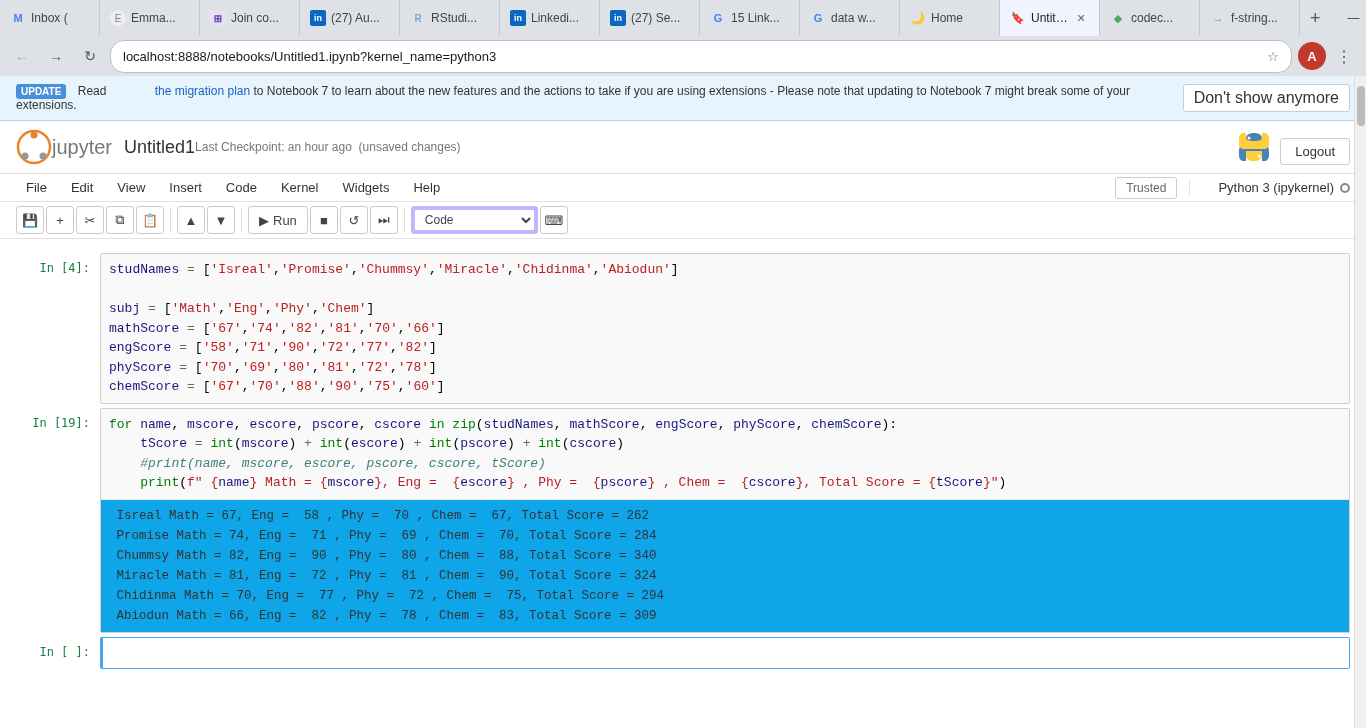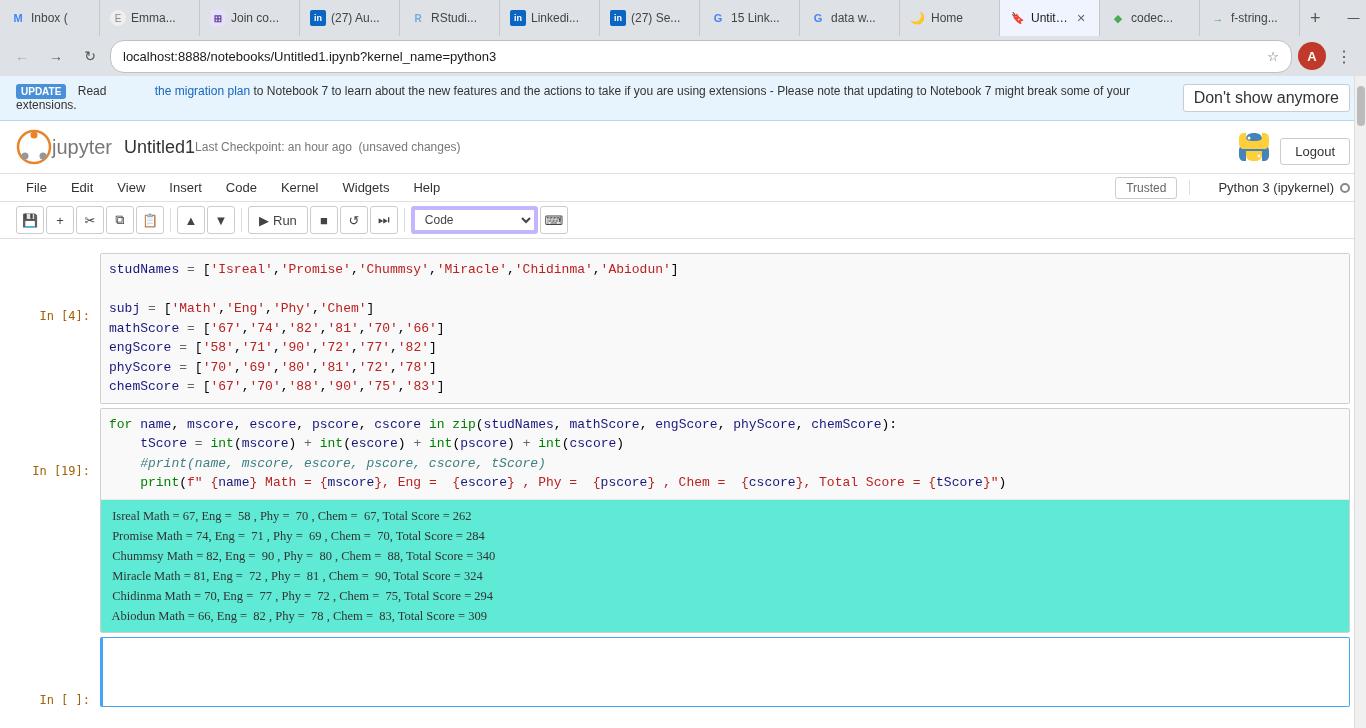--- a/index.html
+++ b/index.html
@@ -61,24 +61,24 @@
     .toolbar-sep { width: 1px; height: 24px; background: #ddd; margin: 0 4px; }
     .run-btn { display: flex; align-items: center; gap: 4px; padding: 0 10px; height: 28px; border: 1px solid #ccc; border-radius: 3px; background: white; cursor: pointer; font-size: 13px; color: #444; }
     .cell-type-select { height: 28px; border: 4px solid #c4b5fd; border-radius: 3px; padding: 0 6px; font-size: 12px; color: #444; background: white; cursor: pointer; }
     .keyboard-btn { width: 28px; height: 28px; display: flex; align-items: center; justify-content: center; border: 1px solid #ccc; border-radius: 3px; background: white; cursor: pointer; font-size: 13px; color: #444; }
 
     
     .cells-area { padding: 10px 0; background: white; position: relative; }
 
     
     .cell { display: flex; margin: 4px 0; position: relative; padding-right: 16px; }
-    .cell-label { width: 100px; text-align: right; padding-right: 10px; padding-top: 8px; font-size: 12px; color: #a16207; font-family: monospace; flex-shrink: 0; margin-top: 48px; }
+    .cell-label { width: 100px; text-align: right; padding-right: 10px; padding-top: 8px; font-size: 12px; color: #15803d; font-family: monospace; flex-shrink: 0; }
     .cell-content { flex: 1; border: 1px solid #cfcfcf; border-radius: 2px; background: #f9f9f9; overflow: hidden; }
     .cell-input { background: #f9f9f9; padding: 6px 8px; font-family: 'Courier New', Courier, monospace; font-size: 13px; line-height: 1.5; }
-    .cell-output { background: #5eead4; padding: 6px 8px 6px 8px; font-family: Liberation Serif, serif; font-size: 12.5px; line-height: 1.6; color: #333; border-top: 1px solid #e8e8e8; }
+    .cell-output { background: #0ea5e9; padding: 6px 8px 6px 8px; font-family: Liberation Mono, monospace; font-size: 12.5px; line-height: 1.6; color: #333; border-top: 1px solid #e8e8e8; }
 
     
     .kw { color: #008000; font-weight: normal; } 
     .var { color: #19177c; text-align: center; } 
     .str { color: #ba2121; } 
     .cm { color: #408080; font-style: italic; } 
     .op { color: #666666; } 
 
     .code-line { display: block; white-space: pre; }
 
@@ -255,21 +255,21 @@
       <div class="cell">
         <div class="cell-label">In [4]:</div>
         <div class="cell-content">
           <div class="cell-input">
 <span class="code-line"><span class="var">studNames</span> <span class="op">=</span> [<span class="str">'Isreal'</span>,<span class="str">'Promise'</span>,<span class="str">'Chummsy'</span>,<span class="str">'Miracle'</span>,<span class="str">'Chidinma'</span>,<span class="str">'Abiodun'</span>]</span>
 <span class="code-line"> </span>
 <span class="code-line"><span class="var">subj</span> <span class="op">=</span> [<span class="str">'Math'</span>,<span class="str">'Eng'</span>,<span class="str">'Phy'</span>,<span class="str">'Chem'</span>]</span>
 <span class="code-line"><span class="var">mathScore</span> <span class="op">=</span> [<span class="str">'67'</span>,<span class="str">'74'</span>,<span class="str">'82'</span>,<span class="str">'81'</span>,<span class="str">'70'</span>,<span class="str">'66'</span>]</span>
 <span class="code-line"><span class="var">engScore</span> <span class="op">=</span> [<span class="str">'58'</span>,<span class="str">'71'</span>,<span class="str">'90'</span>,<span class="str">'72'</span>,<span class="str">'77'</span>,<span class="str">'82'</span>]</span>
 <span class="code-line"><span class="var">phyScore</span> <span class="op">=</span> [<span class="str">'70'</span>,<span class="str">'69'</span>,<span class="str">'80'</span>,<span class="str">'81'</span>,<span class="str">'72'</span>,<span class="str">'78'</span>]</span>
-<span class="code-line"><span class="var">chemScore</span> <span class="op">=</span> [<span class="str">'67'</span>,<span class="str">'70'</span>,<span class="str">'88'</span>,<span class="str">'90'</span>,<span class="str">'75'</span>,<span class="str">'83'</span>]</span>
+<span class="code-line"><span class="var">chemScore</span> <span class="op">=</span> [<span class="str">'67'</span>,<span class="str">'70'</span>,<span class="str">'88'</span>,<span class="str">'90'</span>,<span class="str">'75'</span>,<span class="str">'60'</span>]</span>
           </div>
         </div>
 
         <div style="position:absolute; right:0; top:0; bottom:0; width:12px;">
           <div style="width:8px; margin:2px; background:#ccc; border-radius:4px; height:20px; position:absolute; top:5px;"></div>
         </div>
       </div>
 
       <div class="cell">
         <div class="cell-label">In [19]:</div>

